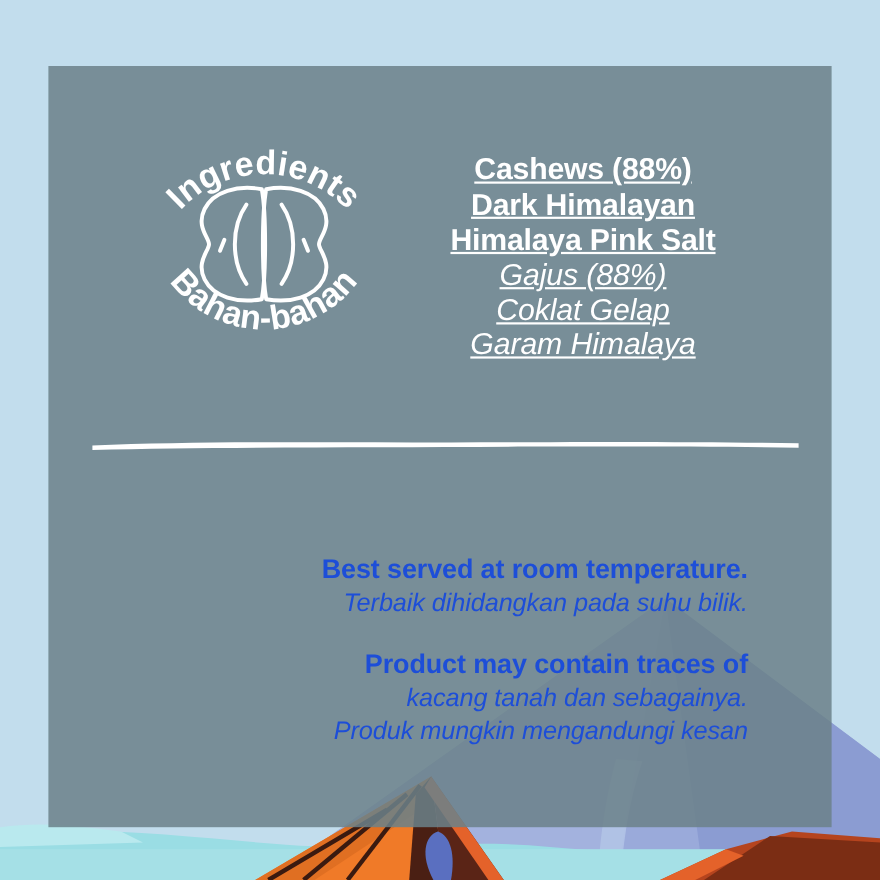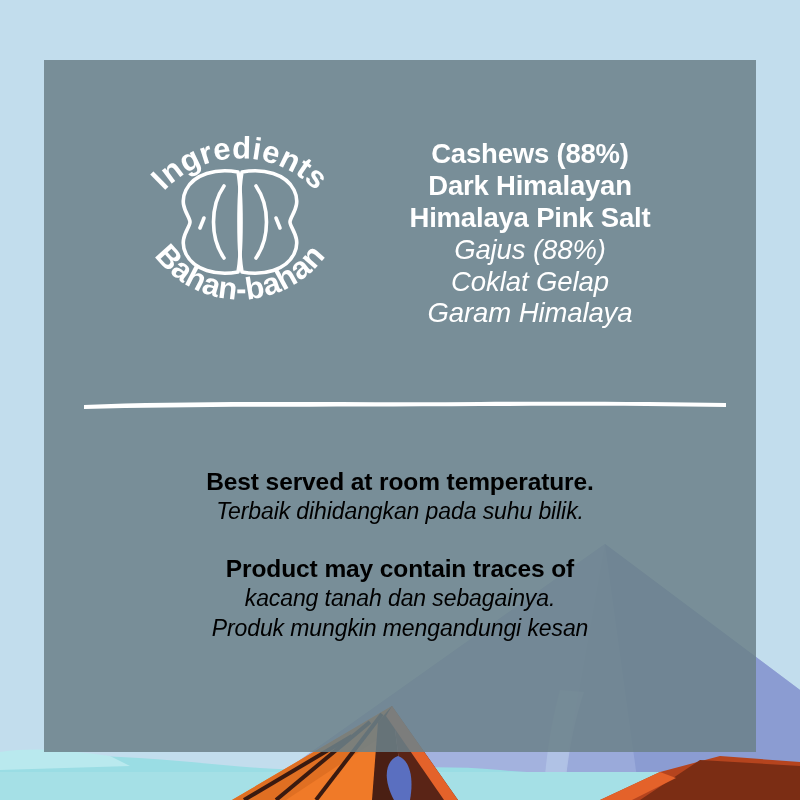--- a/index.html
+++ b/index.html
@@ -27,33 +27,33 @@
     fill:#ffffff;
     font-family:"Liberation Sans", sans-serif;
     font-weight:bold;
     font-size:31px;
     letter-spacing:0.3px;
   }
 
   
   .ingredients{
     position:absolute;left:370px;top:138px;width:320px;
-    text-align:center;color:#ffffff;line-height:1.16;
+    text-align:center;color:#ffffff;line-height:1.16;text-decoration:underline;
   }
   .ing-en{font-size:27.5px;font-weight:bold;letter-spacing:-0.2px;white-space:nowrap;}
   .ing-ms{font-size:27.5px;font-style:italic;font-weight:400;letter-spacing:-0.1px;white-space:nowrap;text-align:center;}
 
   
   .divider{position:absolute;left:80px;top:392px;width:650px;height:24px;}
   .divider svg{display:block;width:650px;height:24px;}
 
   
   .notes{
-    position:absolute;left:120px;top:466px;width:560px;
-    text-align:center;color:#000000;
+    position:absolute;left:120px;top:502px;width:560px;
+    text-align:right;color:#1d4ed8;
   }
   .note-block{margin-bottom:26px;}
   .note-block:last-child{margin-bottom:16px;}
   .n-en{font-size:24.5px;font-weight:bold;line-height:1.28;letter-spacing:-0.1px;}
   .n-ms{font-size:23px;font-style:italic;font-weight:400;line-height:1.28;letter-spacing:-0.1px;}
 </style>
 </head>
 <body>
 
 <div id="stage">

